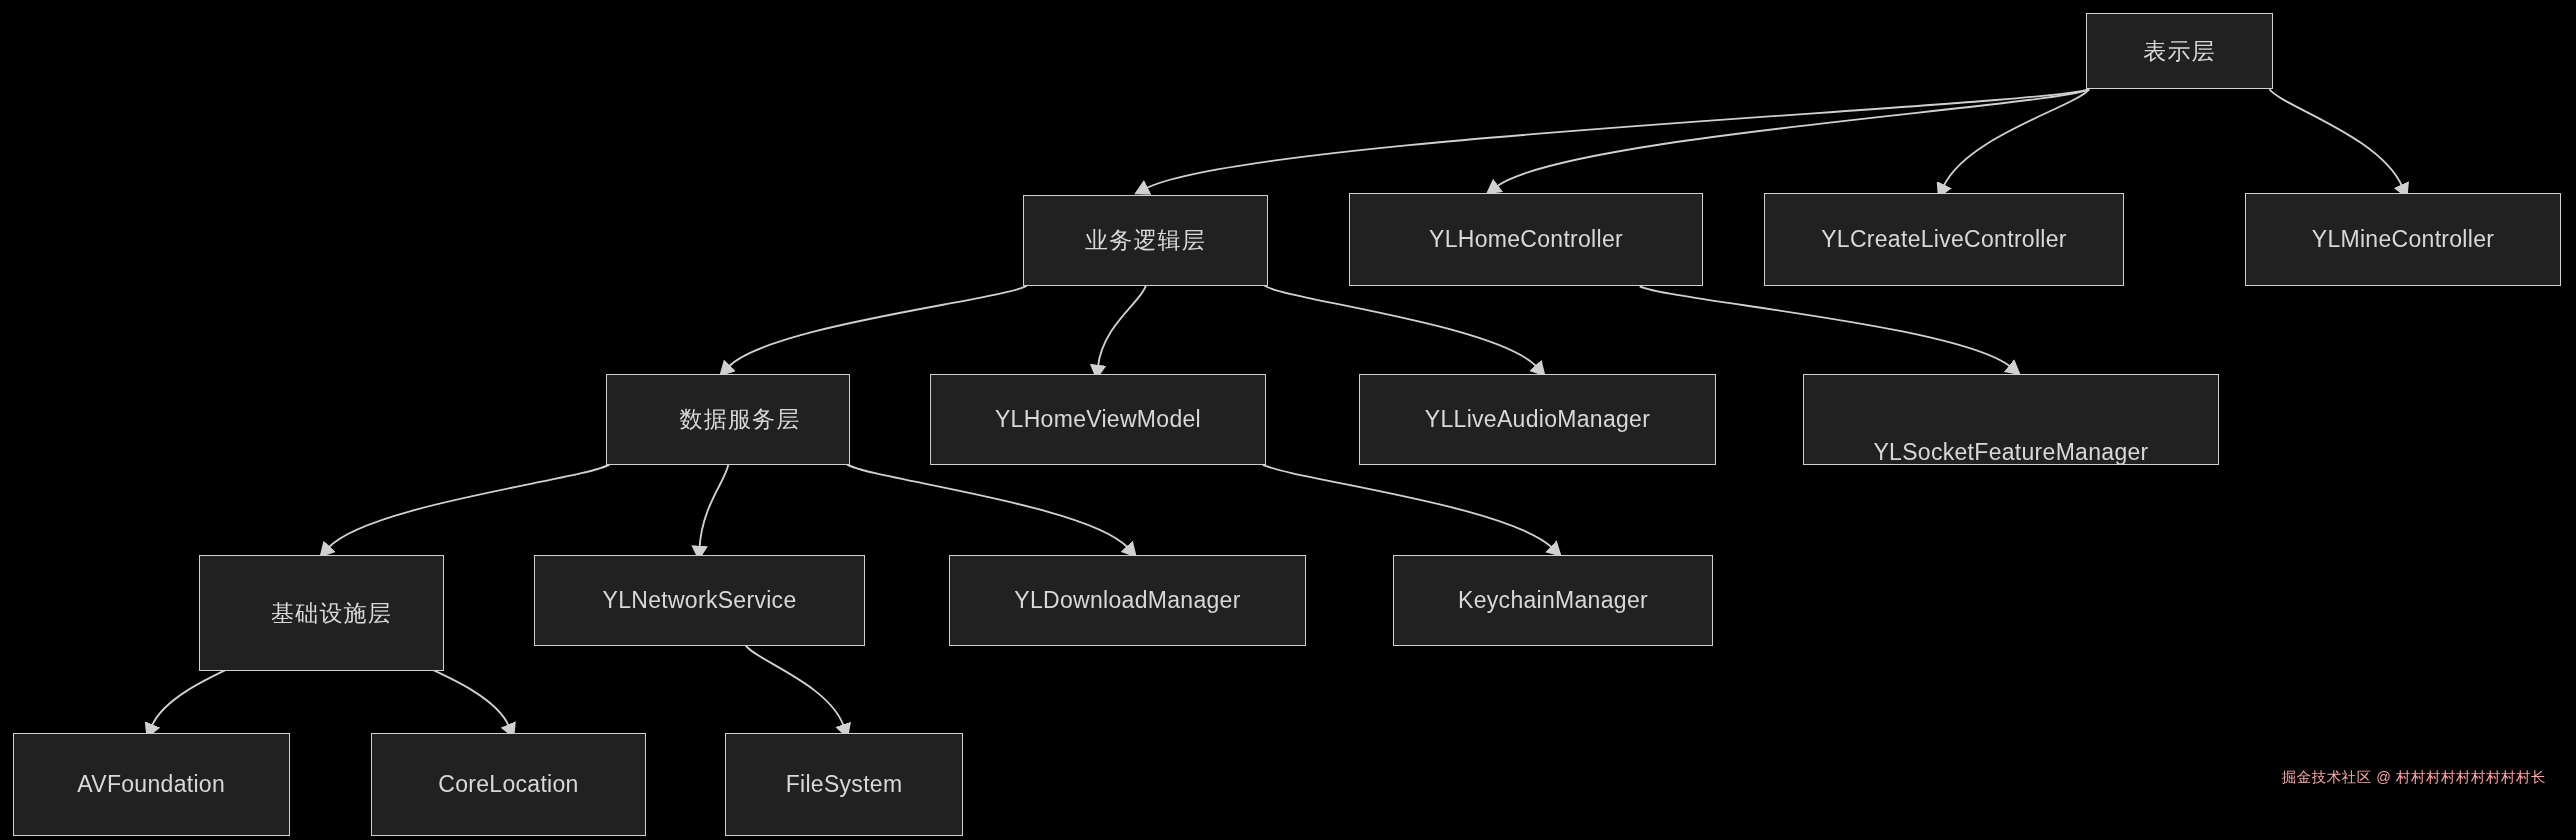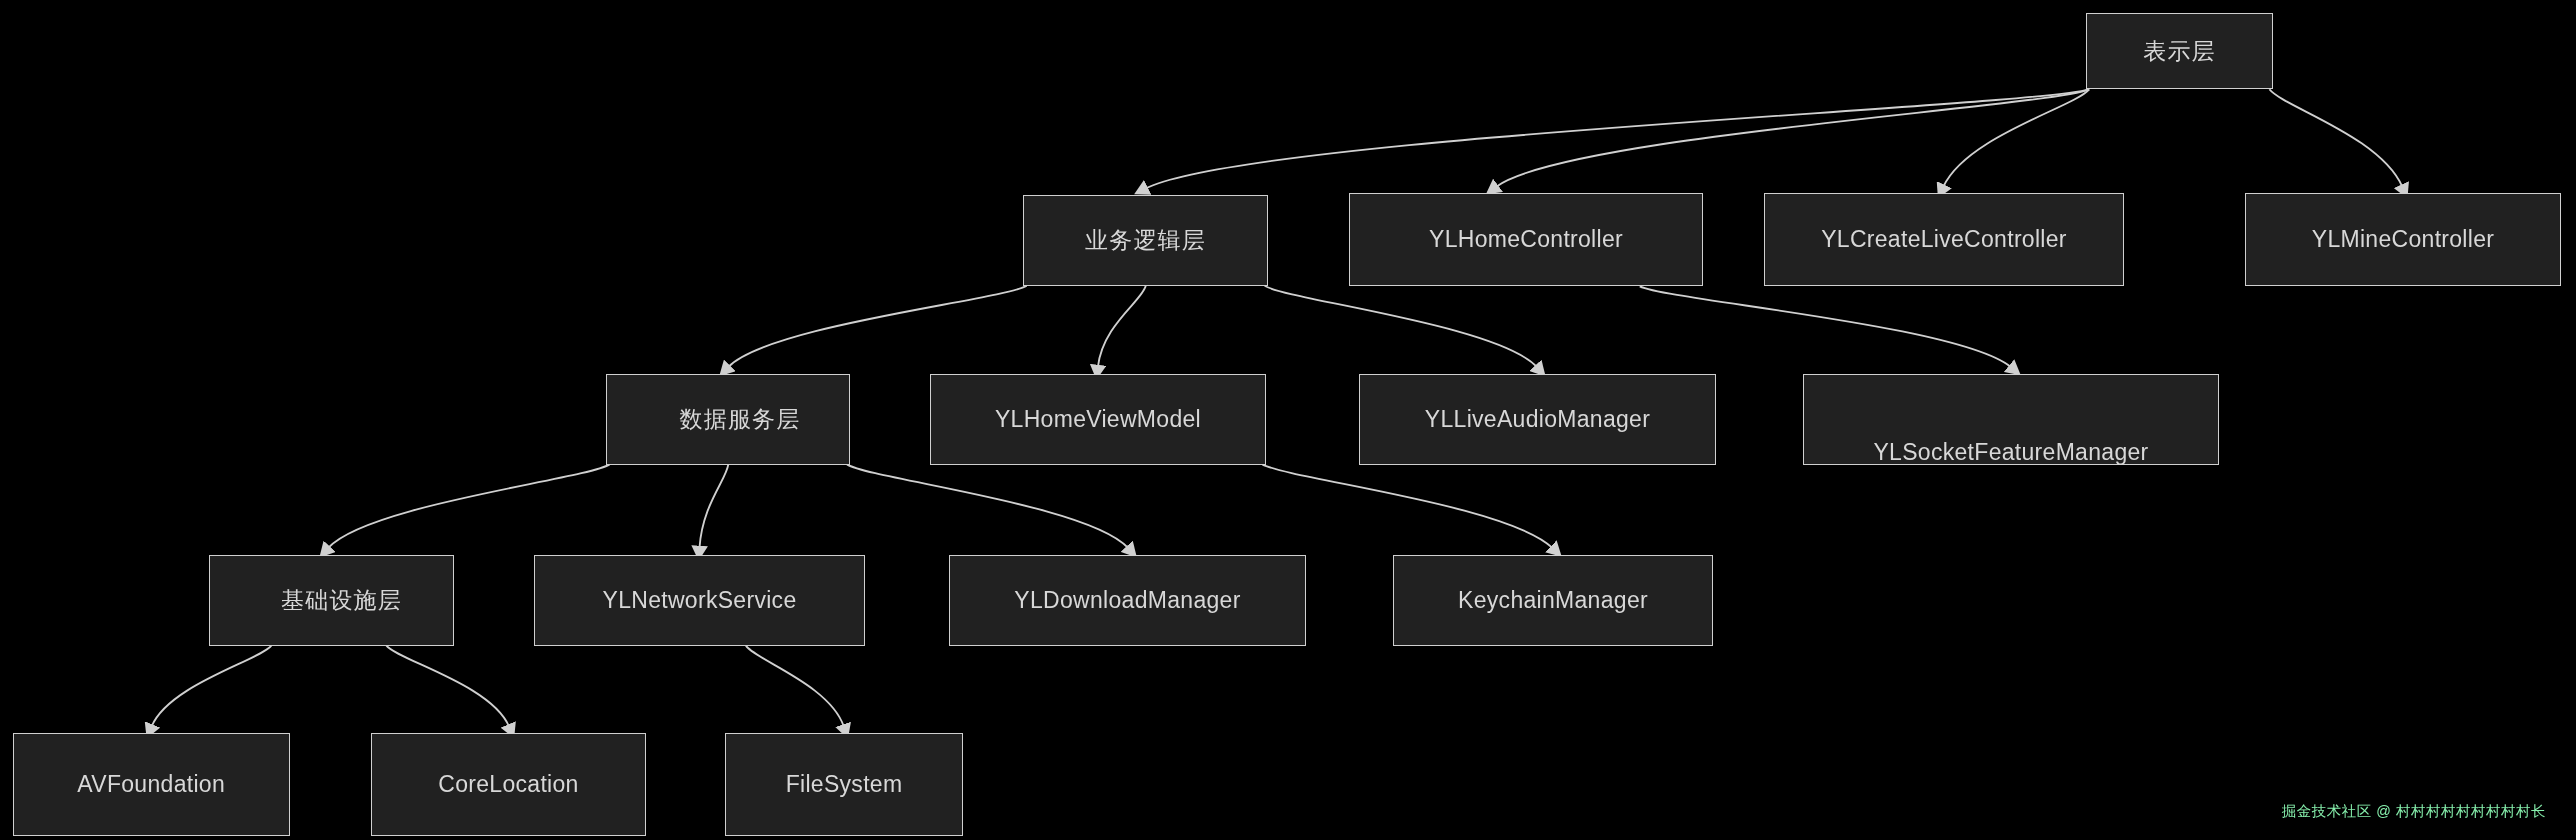--- a/index.html
+++ b/index.html
@@ -46,22 +46,22 @@
   .node-label {
     display: block;
     line-height: 1;
   }
   .node.cn .node-label {
     letter-spacing: 1.2px;
   }
   #watermark {
     position: absolute;
     right: 30px;
-    top: 802px;
-    color: #86efac;
+    top: 768px;
+    color: #fca5a5;
     font-size: 14.4px;
     letter-spacing: 0.6px;
     white-space: nowrap;
     z-index: 3;
   }
 </style>
 </head>
 <body>
 
 <div id="stage">
@@ -112,21 +112,21 @@
       </div>
       <div class="node" style="left: 930px; top: 374px; width: 336px; height: 91px;">
         <span class="node-label">YLHomeViewModel</span>
       </div>
       <div class="node" style="left: 1359px; top: 374px; width: 357px; height: 91px;">
         <span class="node-label">YLLiveAudioManager</span>
       </div>
       <div class="node" style="left: 1803px; top: 374px; width: 416px; height: 91px; align-items: flex-end;">
         <span class="node-label">YLSocketFeatureManager</span>
       </div>
-      <div class="node cn" style="left: 209px; top: 555px; width: 245px; height: 91px; padding-left: 20px;">
+      <div class="node cn" style="left: 199px; top: 555px; width: 245px; height: 116px; padding-left: 20px;">
         <span class="node-label">基础设施层</span>
       </div>
       <div class="node" style="left: 534px; top: 555px; width: 331px; height: 91px;">
         <span class="node-label">YLNetworkService</span>
       </div>
       <div class="node" style="left: 949px; top: 555px; width: 357px; height: 91px;">
         <span class="node-label">YLDownloadManager</span>
       </div>
       <div class="node" style="left: 1393px; top: 555px; width: 320px; height: 91px;">
         <span class="node-label">KeychainManager</span>

